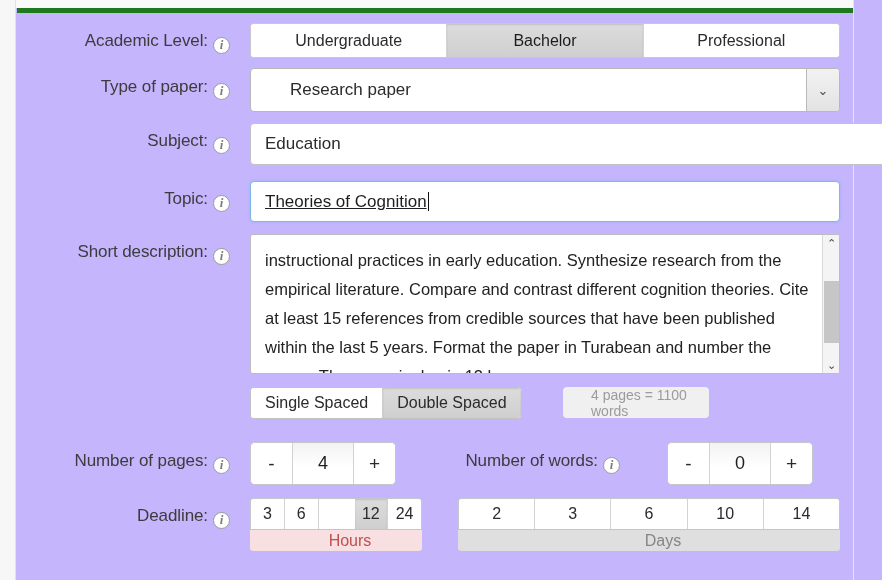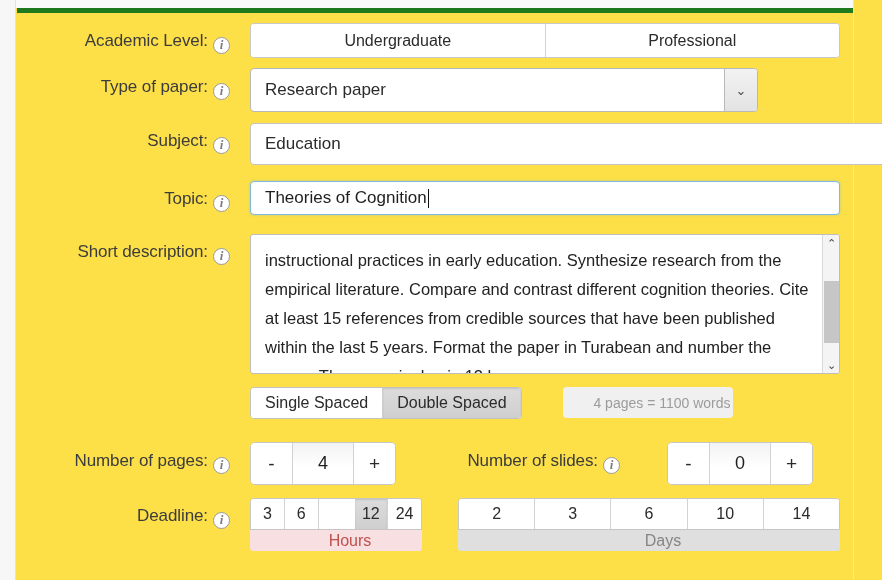--- a/index.html
+++ b/index.html
@@ -7,21 +7,21 @@
     margin: 0; padding: 0;
     width: 882px; height: 580px;
     background: #ffffff;
     font-family: "Liberation Sans", sans-serif;
     overflow: hidden;
   }
 
   #page {
     position: relative;
     width: 882px; height: 580px;
-    background: #fde047;
+    background: #c4b5fd;
   }
 
   
   .gutter-strip {
     position: absolute; left: 0; top: 0; width: 15px; height: 580px;
     background: #f7f7f7;
   }
   .panel-border-left {
     position: absolute; left: 15px; top: 0; width: 1px; height: 580px;
     background: #e2e2e2;
@@ -292,76 +292,77 @@
   <div class="panel-border-left"></div>
   <div class="panel-border-right"></div>
   <div class="top-strip"></div>
   <div class="green-bar"></div>
 
   <div class="label" style="left:40px; top:31px; width:190px;">
     <span>Academic Level:</span><span class="info-icon">i</span>
   </div>
   <div class="seg" style="left:250px; top:23px; width:590px; height:35px;">
     <div class="seg-btn">Undergraduate</div>
+    <div class="seg-btn active">Bachelor</div>
     <div class="seg-btn">Professional</div>
   </div>
 
   <div class="label" style="left:40px; top:77px; width:190px;">
     <span>Type of paper:</span><span class="info-icon">i</span>
   </div>
-  <div class="select-box" style="left:250px; top:68px; width:508px; height:44px;">
+  <div class="select-box" style="left:250px; top:68px; width:590px; height:44px;padding-left:25px;">
     <span class="sel-value">Research paper</span>
     <span class="select-btn-native">⌄</span>
   </div>
 
   <div class="label" style="left:40px; top:131px; width:190px;">
     <span>Subject:</span><span class="info-icon">i</span>
   </div>
   <div class="select-box" style="left:250px; top:123px; width:664px; height:42px; border-color:#c4c4c4;">
     <span class="sel-value">Education</span>
     <span class="caret-tri"></span>
   </div>
 
   <div class="label" style="left:40px; top:189px; width:190px;">
     <span>Topic:</span><span class="info-icon">i</span>
   </div>
-  <div class="text-input" style="left:250px; top:181px; width:590px; height:34px;">
+  <div class="text-input" style="left:250px; top:181px; width:590px; height:41px;text-decoration:underline;">
     <span>Theories of Cognition</span>
       <span class="caret-blink"></span>
   </div>
 
   <div class="label" style="left:40px; top:242px; width:190px;">
     <span>Short description:</span><span class="info-icon">i</span>
   </div>
   <div class="textarea-box" style="left:250px; top:234px; width:590px; height:140px;">
     <div class="ta-text">instructional practices in early education. Synthesize research from the empirical literature. Compare and contrast different cognition theories. Cite at least 15 references from credible sources that have been published within the last 5 years. Format the paper in Turabean and number the pages. The paper is due in 12 hours.</div>
     <div class="ta-scroll">
       <div class="ta-arrow up">⌃</div>
       <div class="ta-thumb"></div>
       <div class="ta-arrow down">⌄</div>
     </div>
   </div>
 
   <div class="spacing-seg" style="left:250px; top:387px; height:32px;">
     <div class="sp-btn">Single Spaced</div>
     <div class="sp-btn active">Double Spaced</div>
   </div>
-  <div class="wordcount" style="left:563px; top:387px; width:170px; height:31px;padding-left:28px;">4 pages = 1100 words</div>
+  <div class="wordcount" style="left:563px; top:387px; width:146px; height:31px;padding-left:28px;">4 pages = 1100 words</div>
 
   <div class="label" style="left:40px; top:451px; width:190px;">
     <span>Number of pages:</span><span class="info-icon">i</span>
   </div>
   <div class="stepper" style="left:250px; top:442px; height:43px;">
     <div class="st-btn">-</div>
     <div class="st-val">4</div>
     <div class="st-btn">+</div>
   </div>
 
   <div class="label" style="left:430px; top:451px; width:190px;">
-    <span>Number of slides:</span><span class="info-icon">i</span>
+    <span>Number of words:</span><span class="info-icon">i</span>
   </div>
   <div class="stepper" style="left:667px; top:442px; height:43px;">
     <div class="st-btn">-</div>
     <div class="st-val">0</div>
     <div class="st-btn">+</div>
   </div>
 
   <div class="label" style="left:40px; top:506px; width:190px;">
     <span>Deadline:</span><span class="info-icon">i</span>
   </div>

